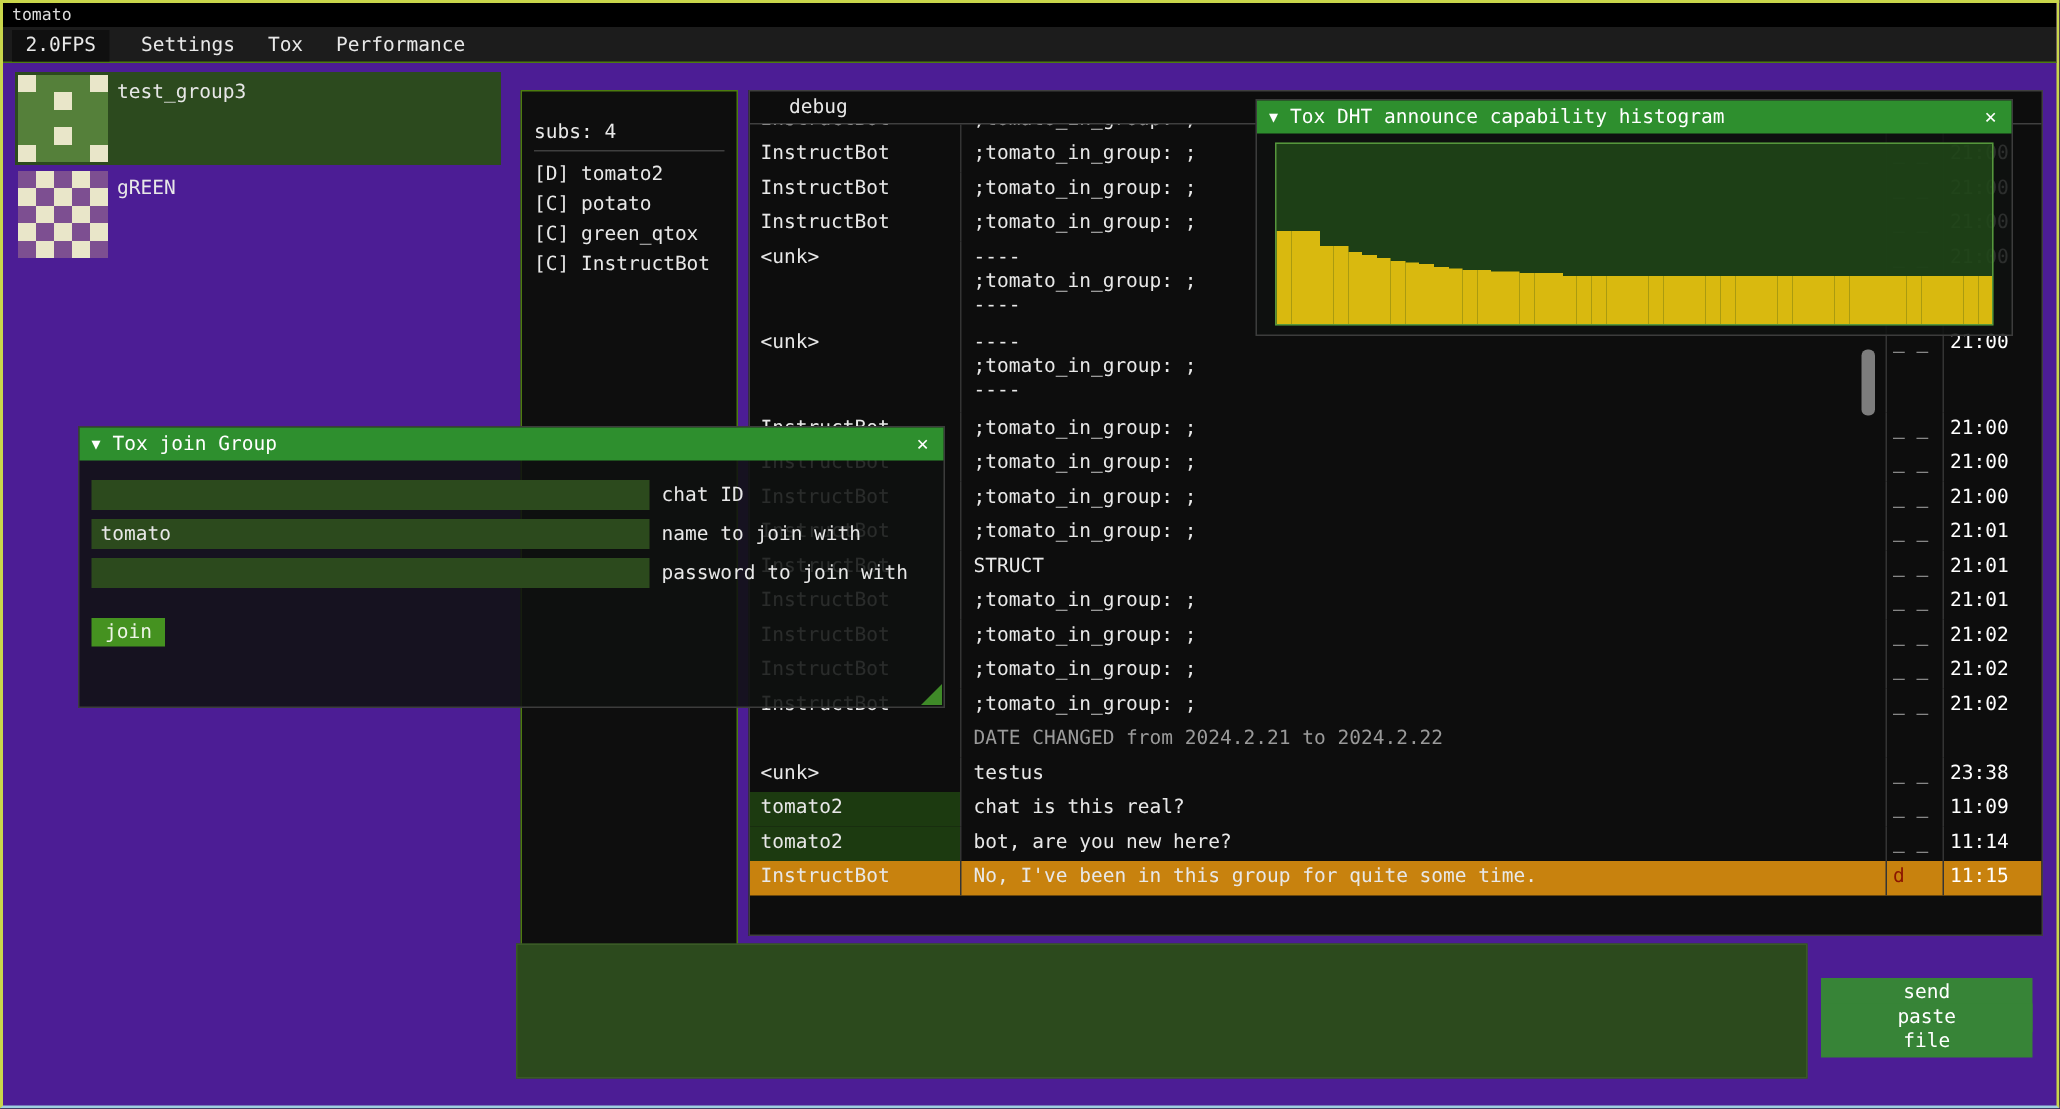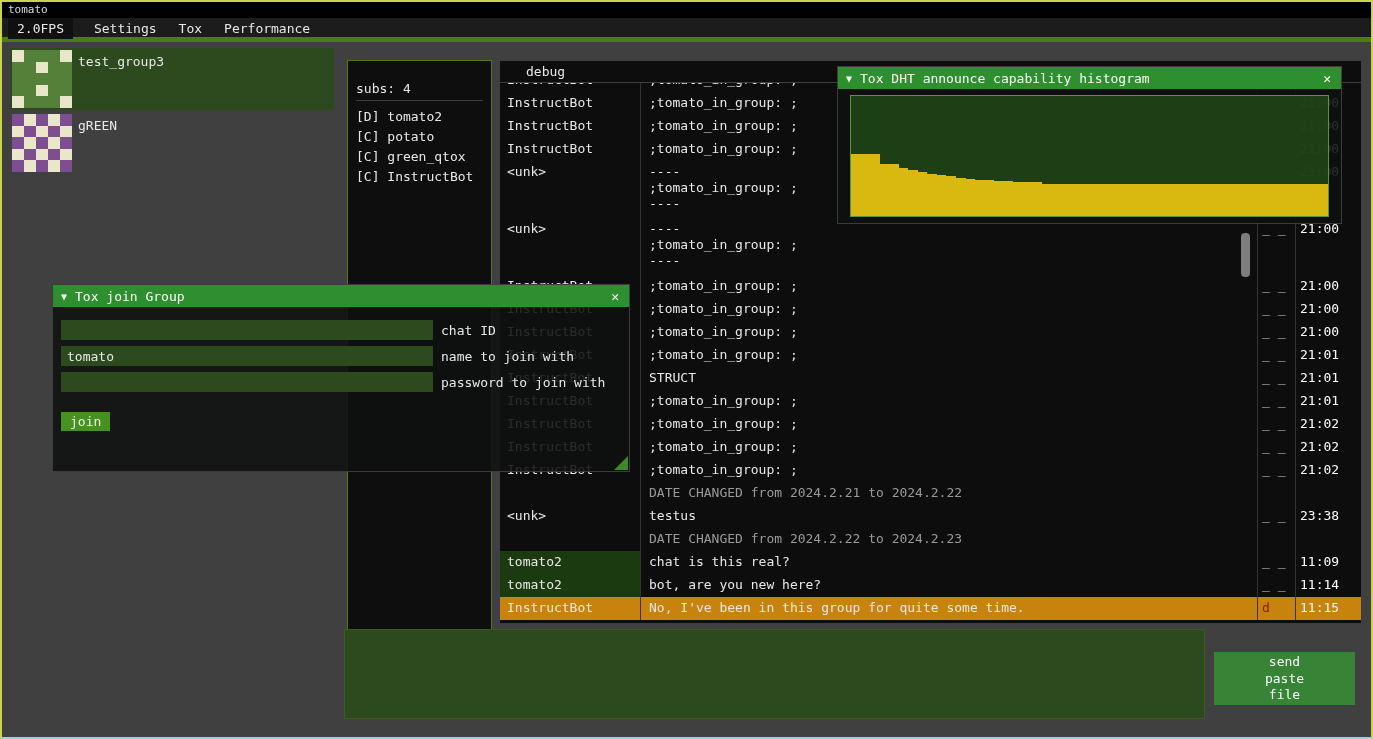--- a/index.html
+++ b/index.html
@@ -1,21 +1,21 @@
 <!DOCTYPE html>
 <html><head>
 <meta charset="utf-8">
 <style>
   *{box-sizing:border-box;margin:0;padding:0}
   html,body{width:1373px;height:739px;background:#000;overflow:hidden}
   body{font-family:"DejaVu Sans Mono","Liberation Mono",monospace;font-size:13px;color:#e8e8e8}
-  .app{position:relative;width:1373px;height:739px;background:#404040;border:2px solid #c9d64b;border-bottom-color:#9fcfdf;overflow:hidden}
+  .app{position:relative;width:1373px;height:739px;background:#4c1d95;border:2px solid #c9d64b;border-bottom-color:#9fcfdf;overflow:hidden}
 
   .titlebar{height:16px;background:#000;font-size:11px;line-height:15px;padding:0 6px;color:#dcdcdc}
-  .menubar{height:24px;background:#1c1c1c;display:flex;align-items:flex-start;padding:0 6px;border-bottom:5px solid #4d7c0f}
+  .menubar{height:24px;background:#1c1c1c;display:flex;align-items:flex-end;padding:0 6px;border-bottom:1px solid #4d7c0f}
   .fps{background:#101010;padding:3px 9px;margin-right:10px}
   .menu-item{padding:3px 11px;cursor:pointer}
 
   
   .sidebar{position:absolute;left:8px;top:46px;width:324px}
   .group-row{display:flex;height:62px;margin-bottom:2px;cursor:pointer}
   .group-row.sel{background:#2c4a1e}
   .avatar{width:60px;height:58px;margin:2px 6px 2px 2px;flex:0 0 auto}
   .group-label{padding-top:6px}
 
@@ -229,26 +229,20 @@
             <div class="c-name"></div>
             <div class="c-msg sys">DATE CHANGED from 2024.2.21 to 2024.2.22</div>
             <div class="c-flags"></div>
             <div class="c-time"></div>
           </div>
           <div class="chat-row">
             <div class="c-name">&lt;unk&gt;</div>
             <div class="c-msg">testus</div>
             <div class="c-flags">_ _</div>
             <div class="c-time">23:38</div>
-          </div>
-          <div class="chat-row">
-            <div class="c-name"></div>
-            <div class="c-msg sys">DATE CHANGED from 2024.2.22 to 2024.2.23</div>
-            <div class="c-flags"></div>
-            <div class="c-time"></div>
           </div>
           <div class="chat-row">
             <div class="c-name ng">tomato2</div>
             <div class="c-msg">chat is this real?</div>
             <div class="c-flags">_ _</div>
             <div class="c-time">11:09</div>
           </div>
           <div class="chat-row">
             <div class="c-name ng">tomato2</div>
             <div class="c-msg">bot, are you new here?</div>

